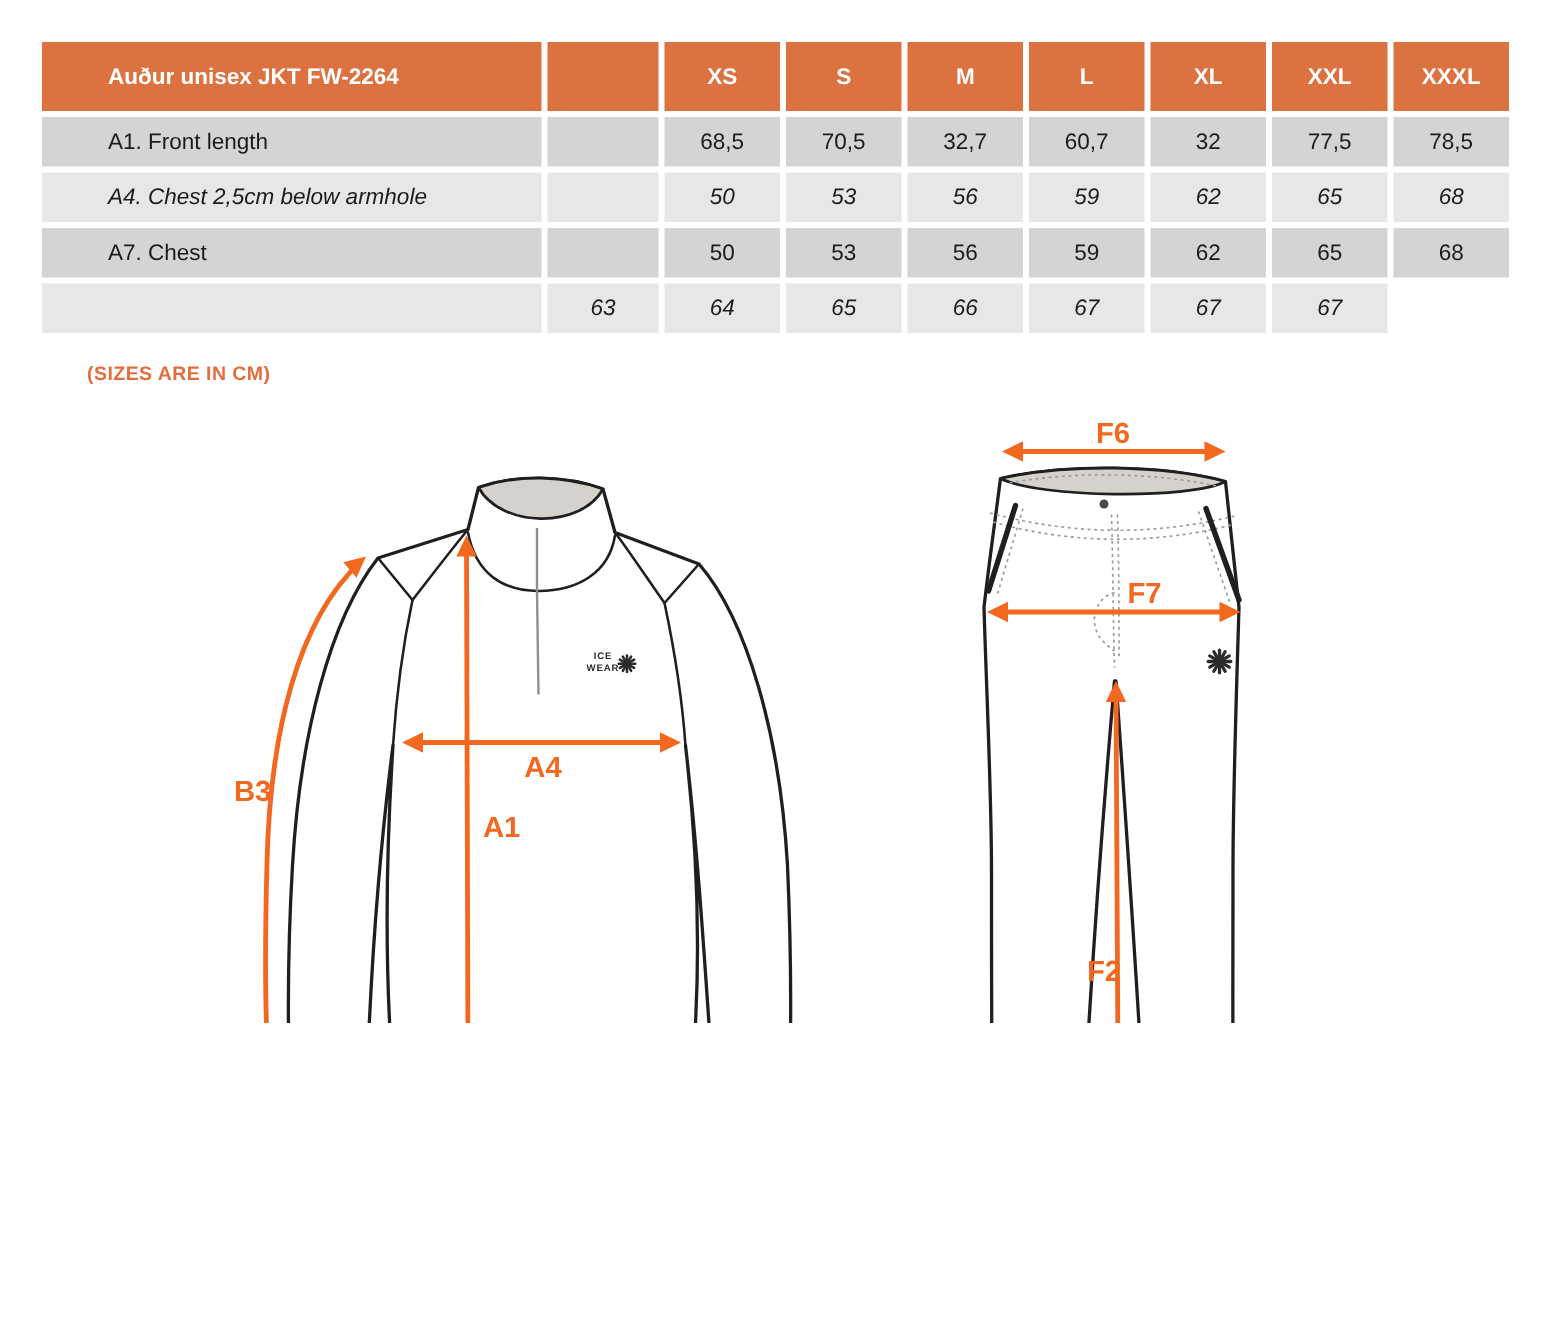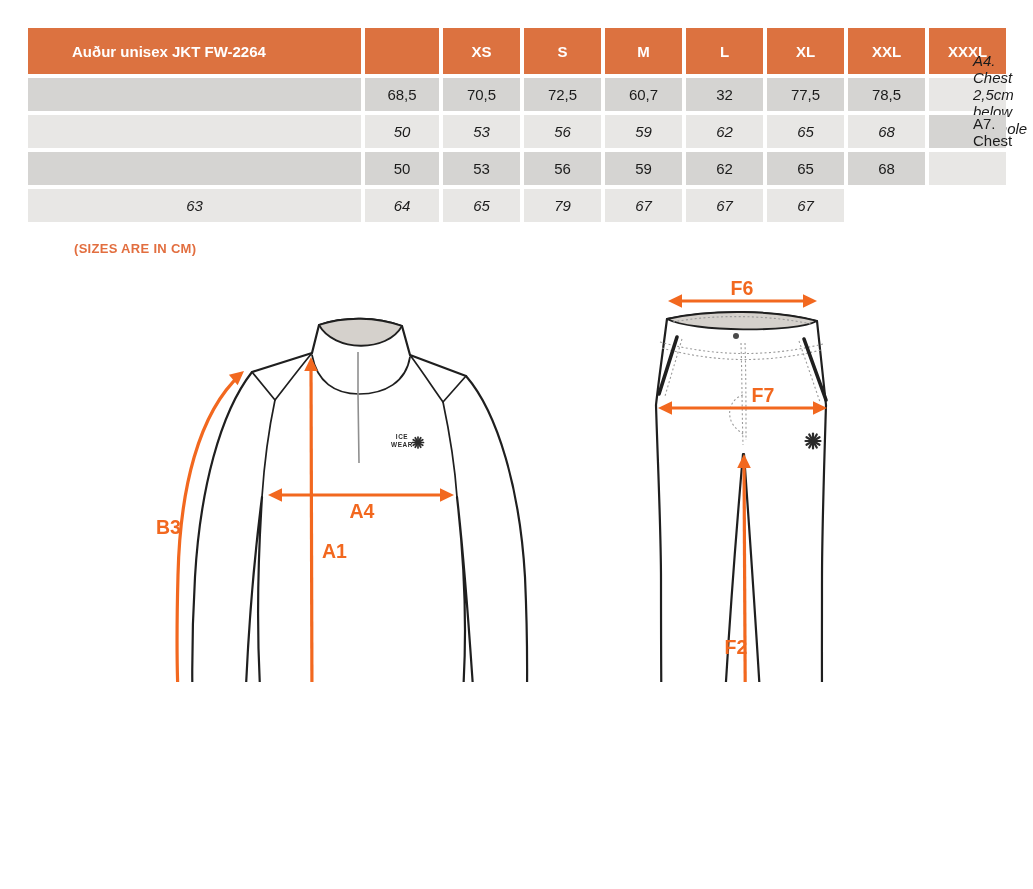--- a/index.html
+++ b/index.html
@@ -7,21 +7,21 @@
         font-family:"Liberation Sans",sans-serif;}
   .size-table{position:absolute;left:28px;top:28px;display:grid;
     grid-template-columns:333px 74px repeat(7,77px);
     grid-template-rows:46px 33px 33px 33px 33px;gap:4px;}
   .cell{display:flex;align-items:center;justify-content:center;
         font-size:15px;color:#1b1b1b;}
   .cell.label{justify-content:flex-start;padding-left:44px;box-sizing:border-box;}
   .head{background:#DC7240;color:#ffffff;font-weight:bold;}
   .r0{background:#D5D4D2;}
   .r1{background:#E8E7E5;font-style:italic;}
-  .note{position:absolute;left:74px;top:241px;font-size:13px;font-weight:600;
+  .note{position:absolute;left:58px;top:241px;font-size:13px;font-weight:600;
         letter-spacing:0.3px;color:#E26E3F;}
   svg{position:absolute;}
   svg text{font-family:"Liberation Sans",sans-serif;}
   .outline{fill:#ffffff;stroke:#1f1f1f;stroke-width:2.2;stroke-linejoin:round;stroke-linecap:round;}
   .seam{fill:none;stroke:#1f1f1f;stroke-width:1.7;stroke-linecap:round;}
   .graypanel{fill:#D5D1CC;stroke:#1f1f1f;stroke-width:1.8;stroke-linejoin:round;}
   .stitch{fill:none;stroke:#9b9b9b;stroke-width:1.1;stroke-dasharray:2 2.4;}
   .zip{fill:none;stroke:#8f8f8f;stroke-width:1.6;}
   .thick{fill:none;stroke:#1f1f1f;stroke-width:3.6;stroke-linecap:round;}
   .aline{fill:none;stroke:#F2681F;stroke-width:3.2;}
@@ -39,24 +39,25 @@
     <div class="cell head label">Auður unisex JKT FW-2264</div>
     <div class="cell head"></div>
     <div class="cell head">XS</div>
     <div class="cell head">S</div>
     <div class="cell head">M</div>
     <div class="cell head">L</div>
     <div class="cell head">XL</div>
     <div class="cell head">XXL</div>
     <div class="cell head">XXXL</div>
 
+    <div class="cell r0 label">A1. Front length</div>
     <div class="cell r0"></div>
     <div class="cell r0">68,5</div>
     <div class="cell r0">70,5</div>
-    <div class="cell r0">72,5</div>
+    <div class="cell r0">32,7</div>
     <div class="cell r0">60,7</div>
     <div class="cell r0">32</div>
     <div class="cell r0">77,5</div>
     <div class="cell r0">78,5</div>
 
     <div class="cell r1 label">A4. Chest 2,5cm below armhole</div>
     <div class="cell r1"></div>
     <div class="cell r1">50</div>
     <div class="cell r1">53</div>
     <div class="cell r1">56</div>
@@ -72,21 +73,21 @@
     <div class="cell r0">56</div>
     <div class="cell r0">59</div>
     <div class="cell r0">62</div>
     <div class="cell r0">65</div>
     <div class="cell r0">68</div>
 
     <div class="cell r1"></div>
     <div class="cell r1">63</div>
     <div class="cell r1">64</div>
     <div class="cell r1">65</div>
-    <div class="cell r1">79</div>
+    <div class="cell r1">66</div>
     <div class="cell r1">67</div>
     <div class="cell r1">67</div>
     <div class="cell r1">67</div>
   </div>
 
   <div class="note">(SIZES ARE IN CM)</div>
 
   <svg style="left:140px;top:295px" width="440" height="490" viewBox="0 0 440 490">
 
     <path class="outline" d="

